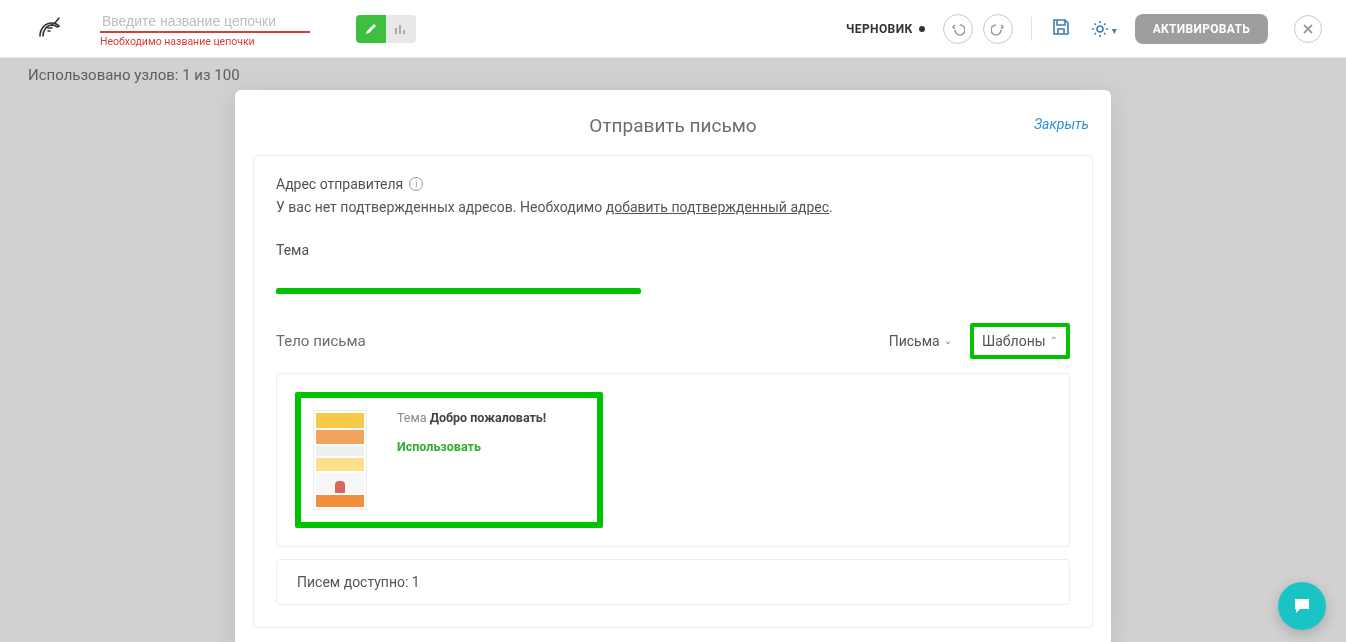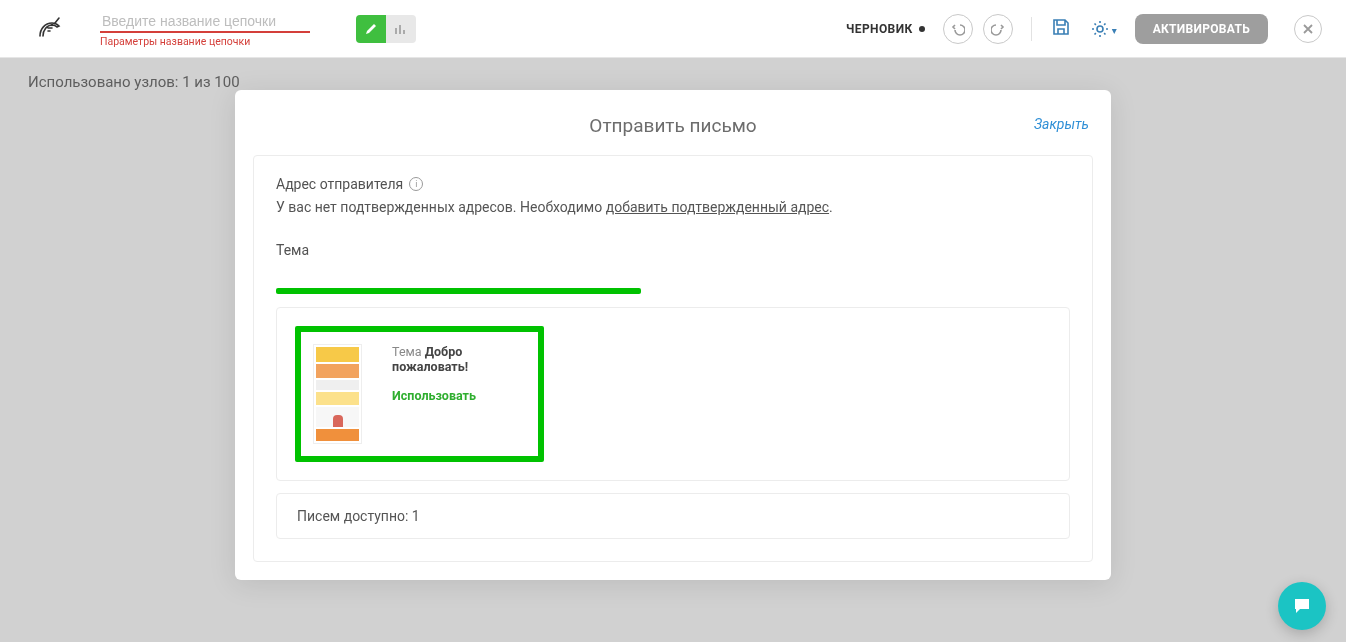--- a/index.html
+++ b/index.html
@@ -87,21 +87,21 @@
   }
   .close-round {
     width:28px; height:28px; border-radius:50%;
     border:1.5px solid #c9c9c9;
     display:flex; align-items:center; justify-content:center;
     color:#9a9a9a; margin-left:8px;
   }
 
   
   .page {
-    padding: 15px 28px;
+    padding: 8px 28px;
     position:relative;
   }
   .nodes-text { font-size: 15px; color:#6d6d6d; }
 
   .overlay {
     position:absolute;
     top:0; left:0; right:0; bottom:0;
     background: rgba(0,0,0,0.13);
   }
 
@@ -177,21 +177,21 @@
     border-radius:4px;
     margin-top: 14px;
     padding: 18px;
     display:flex;
   }
   .template-item {
     display:flex; gap:30px;
     border: 6px solid #00c200;
     padding: 12px;
     border-radius:2px;
-    width: 249px;
+    width: 308px;
   }
   .thumb {
     width: 54px; height: 100px;
     background:#fff; border:1px solid #eee;
     display:flex; flex-direction:column; gap:2px; padding:2px;
   }
   .thumb .bnd1 { height:16px; background:#f7c948; }
   .thumb .bnd2 { height:14px; background:#f2a35e; }
   .thumb .bnd3 { height:10px; background:#efefef; }
   .thumb .bnd4 { height:14px; background:#fce18b; }
@@ -237,21 +237,21 @@
 <div class="topbar">
   <div class="logo">
     <svg width="30" height="30" viewBox="0 0 30 30">
       <path d="M6 22c0-7 5-13 12-13 3 0 5 1 7 3l-2 1c-1-1-3-2-5-2-5 0-9 5-9 11M21 9l4-5M14 14h4M14 17h2" stroke="#333" stroke-width="1.6" fill="none" stroke-linecap="round"></path>
       <circle cx="18" cy="11" r="1.2" fill="#333"></circle>
     </svg>
   </div>
 
   <div class="name-wrap">
     <input class="name-input" placeholder="Введите название цепочки" style="">
-    <div class="name-hint">Параметры название цепочки</div>
+    <div class="name-hint">Необходимо название цепочки</div>
   </div>
 
   <div class="tool-pair">
     <div class="edit">
       <svg width="14" height="14" viewBox="0 0 14 14">
           <path d="M2 12l1-3 7-7 2 2-7 7-3 1z" fill="#fff"></path>
         </svg>
     </div>
     <div class="stat">
       <svg width="14" height="14" viewBox="0 0 14 14">
@@ -329,20 +329,33 @@
       </div>
 
     </div>
 
     <div class="subject-block" style="position:relative;">
       <div class="subject-label">Тема</div>
       <input class="subject-input" style="">
       <div class="hl-bar" style="left:0; width:46%; top:46px;"></div>
     </div>
 
+    <div class="body-head">
+      <div class="body-label">Тело письма</div>
+      <div class="tabs">
+        <div class="tab">
+          <span>Письма</span>
+          <span class="tab-caret">⌄</span>
+        </div>
+        <div class="tab tab-templates">
+          <span>Шаблоны</span>
+          <span class="tab-caret">⌃</span>
+        </div>
+      </div>
+    </div>
 
     <div class="templates-panel">
       <div class="template-item">
         <div class="thumb">
           <div class="bnd1"></div>
           <div class="bnd2"></div>
           <div class="bnd3"></div>
           <div class="bnd4"></div>
           <div class="bnd5">
               <div class="person"></div>

